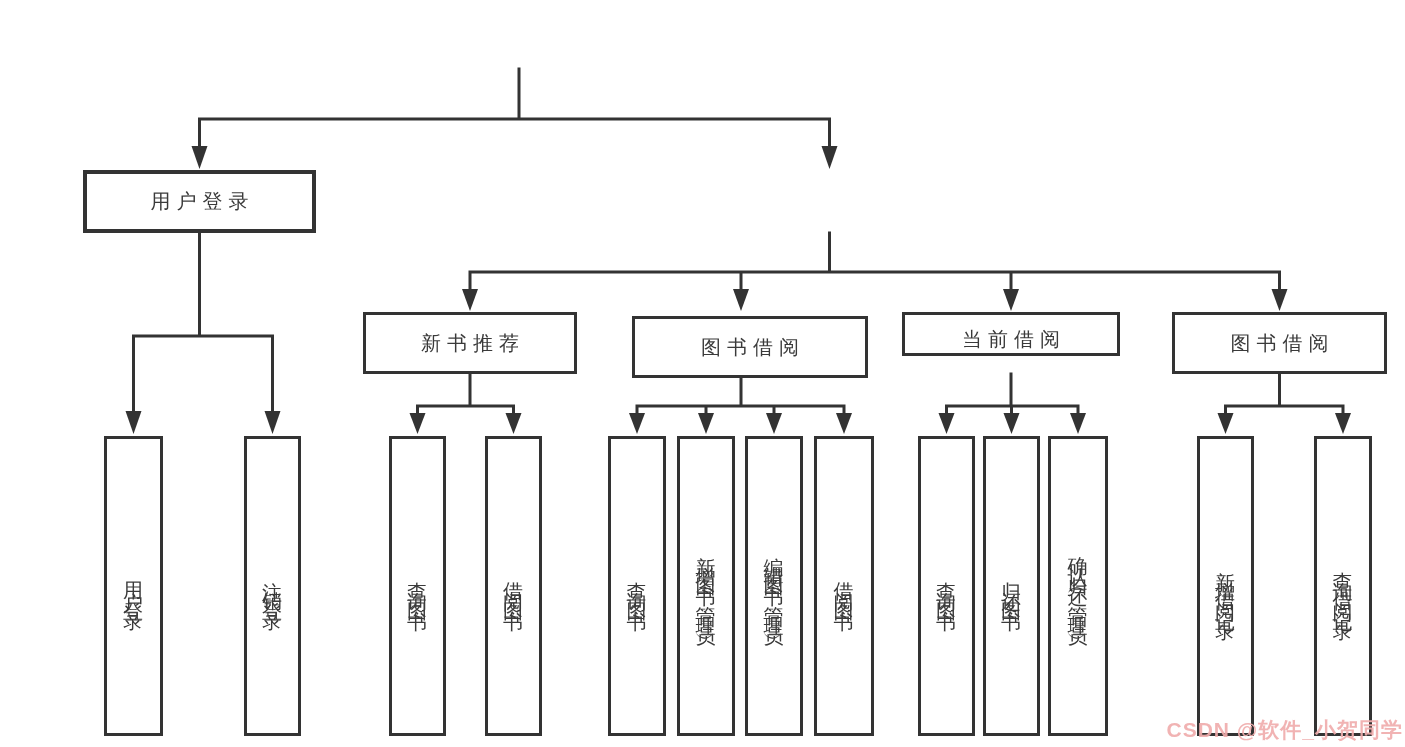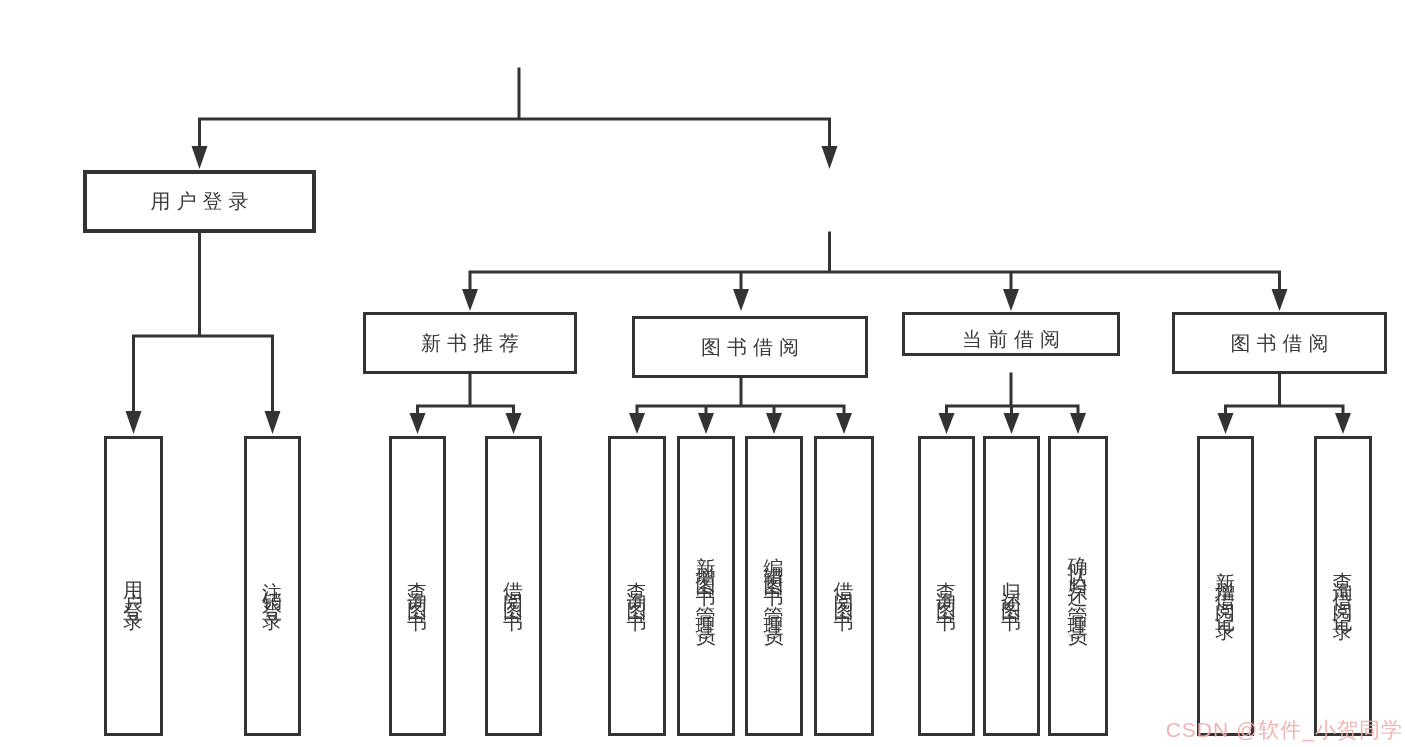--- a/index.html
+++ b/index.html
@@ -39,20 +39,21 @@
   }
   .watermark {
     position: absolute;
     right: 2px;
     bottom: 3px;
     font-size: 21px;
     letter-spacing: 1px;
     color: rgba(240, 172, 172, 0.92);
     z-index: 10;
     white-space: nowrap;
+    font-weight: bold;
   }
 </style>
 </head>
 <body>
 
 <div class="stage">
 
   <svg width="1405" height="747" viewBox="0 0 1405 747">
     <g stroke="#333333" stroke-width="3" fill="none" stroke-linecap="square">
 

